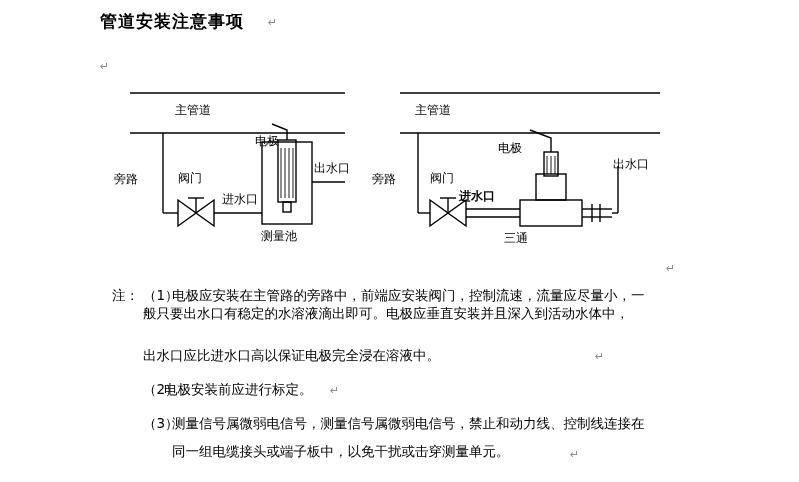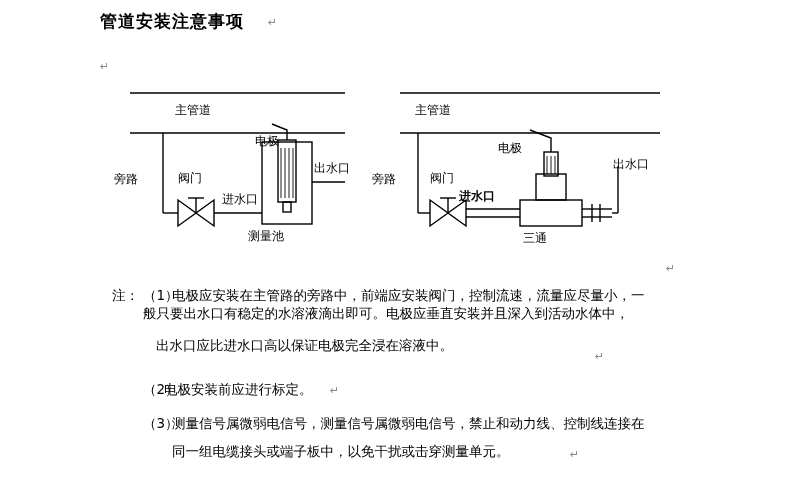--- a/index.html
+++ b/index.html
@@ -96,21 +96,21 @@
     left: 143px;
     top: 0;
     white-space: nowrap;
   }
   .note-text {
     position: absolute;
     white-space: nowrap;
   }
   .n1a { left: 172px; top: 10px; }
   .n1b { left: 143px; top: 28px; }
-  .n1c { left: 143px; top: 60px; margin-left: 13px; }
+  .n1c { left: 143px; top: 70px; }
   .n2num { left: 143px; top: 104px; }
   .n2t   { left: 164px; top: 104px; }
   .n3num { left: 143px; top: 138px; }
   .n3t   { left: 172px; top: 138px; }
   .n3b   { left: 172px; top: 168px; font-family: Liberation Mono, monospace; }
   .nmark {
     position: absolute;
     font-size: 11px;
     color: #8a8a8a;
   }
@@ -193,29 +193,29 @@
         <line x1="618" y1="135" x2="618" y2="88"></line>
       </g>
     </svg>
 
     <div class="dlabel" style="left:175px; top:24px;">主管道</div>
     <div class="dlabel" style="left:114px; top:93px;">旁路</div>
     <div class="dlabel" style="left:178px; top:92px;">阀门</div>
     <div class="dlabel" style="left:255px; top:55px;">电极</div>
     <div class="dlabel" style="left:222px; top:113px;">进水口</div>
     <div class="dlabel" style="left:314px; top:82px;">出水口</div>
-    <div class="dlabel" style="left:248px; top:150px;text-align:right;">测量池</div>
+    <div class="dlabel" style="left:261px; top:150px;text-align:right;">测量池</div>
 
     <div class="dlabel" style="left:415px; top:24px;">主管道</div>
     <div class="dlabel" style="left:372px; top:93px;">旁路</div>
     <div class="dlabel" style="left:430px; top:92px;">阀门</div>
     <div class="dlabel" style="left:498px; top:62px;">电极</div>
     <div class="dlabel" style="left:459px; top:110px; font-weight:bold;">进水口</div>
     <div class="dlabel" style="left:613px; top:78px;">出水口</div>
-    <div class="dlabel" style="left:523px; top:152px;">三通</div>
+    <div class="dlabel" style="left:504px; top:152px;">三通</div>
   </div>
 
   <div class="pilcrow mark-3">↵</div>
 
   <div class="notes">
 
     <div class="note-row">
       <span class="note-lead" style="top:10px;">注：</span>
       <span class="note-num" style="top:10px;">（1）</span>
       <span class="note-text n1a">电极应安装在主管路的旁路中，前端应安装阀门，控制流速，流量应尽量小，一</span>

